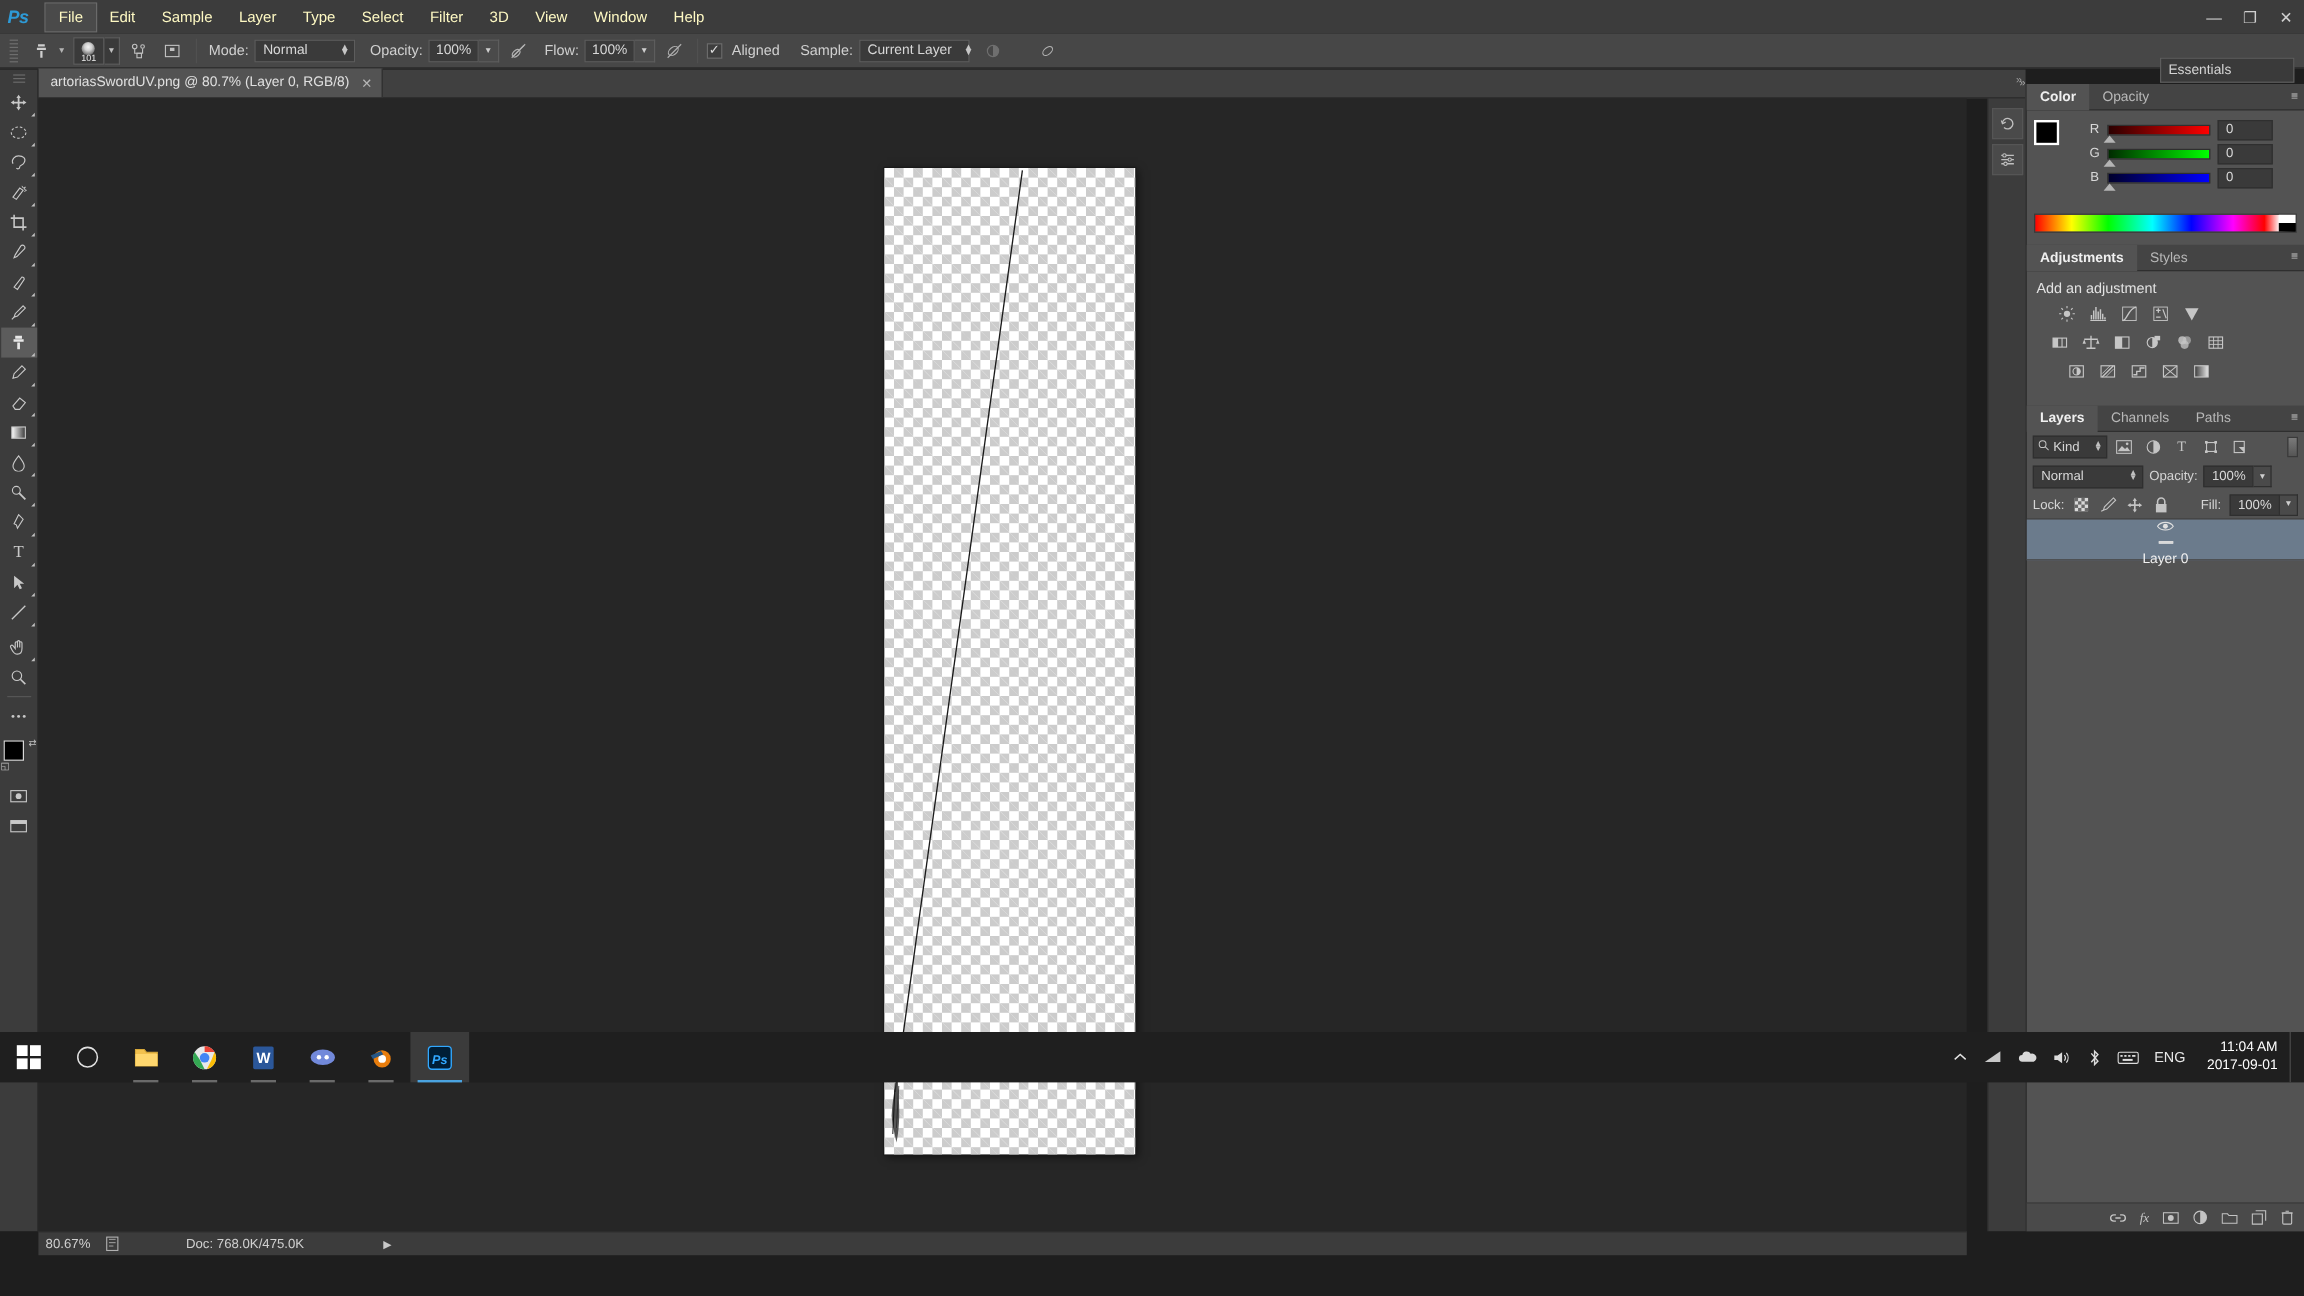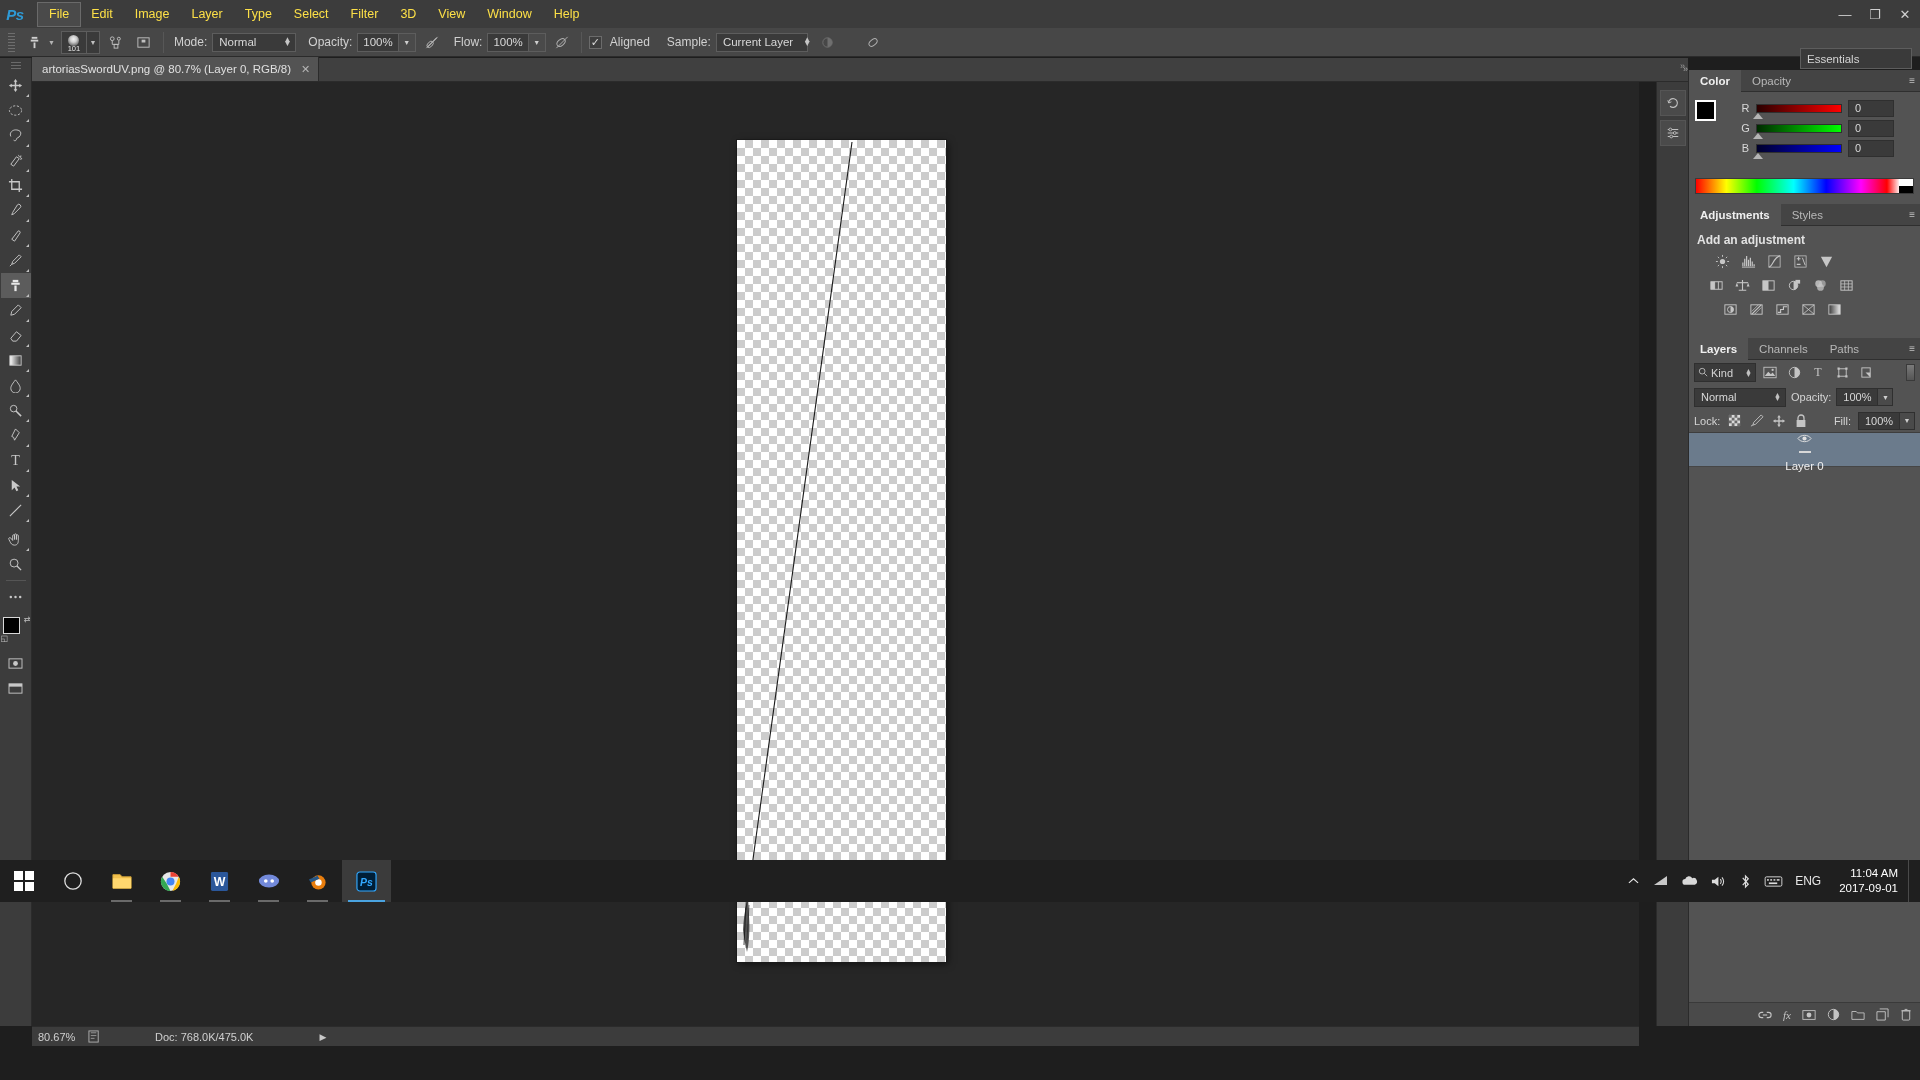--- a/index.html
+++ b/index.html
@@ -17,21 +17,21 @@
     position: absolute; top: 0; left: 0; width: 1920px; height: 28px;
     background: #3c3c3c; display: flex; align-items: center;
   }
   .ps-logo {
     width: 30px; height: 28px; display: flex; align-items: center; justify-content: center;
     color: #2e9ad6; font-size: 15px; font-weight: bold; font-style: italic;
     letter-spacing: -0.5px;
   }
   .menubar { display: flex; align-items: center; height: 28px; margin-left: 8px; }
   .menu-item {
-    padding: 4px 11px; font-size: 12.5px; color: #fde047; line-height: 15px;
+    padding: 4px 11px; font-size: 12.5px; color: #fef9c3; line-height: 15px;
     cursor: default; white-space: nowrap;
   }
   .menu-item.active { background: #4a4a4a; outline: 1px solid #6a6a6a; }
   .win-controls {
     position: absolute; right: 0; top: 0; height: 28px; display: flex;
   }
   .win-btn {
     width: 30px; height: 28px; display: flex; align-items: center; justify-content: center;
     color: #d0d0d0; font-size: 13px; cursor: default;
   }
@@ -232,21 +232,21 @@
       #ff0000 0%, #ffff00 14%, #00ff00 28%, #00ffff 45%,
       #0000ff 60%, #ff00ff 76%, #ff0000 88%, #ffffff 94%, #000000 100%);
     position: relative;
   }
   .spectrum::after {
     content:''; position:absolute; right:0; top:0; width: 14px; height: 100%;
     background: linear-gradient(to bottom, #ffffff 0 50%, #000000 50% 100%);
   }
 
   
-  .adj-title { font-size: 12px; color: #e2e2e2; font-weight: bold; padding: 7px 0 5px 8px; }
+  .adj-title { font-size: 12px; color: #e2e2e2; font-weight: normal; padding: 7px 0 5px 8px; }
   .adj-grid { padding: 0 8px; }
   .adj-row { display: flex; gap: 4px; margin-bottom: 5px; }
   .adj-btn {
     width: 22px; height: 19px; display: flex; align-items: center; justify-content: center;
     color: #c6c6c6;
   }
 
   
   .layers-toolbar {
     display: flex; align-items: center; height: 25px; padding: 0 5px; gap: 4px;
@@ -343,21 +343,21 @@
 </head>
 <body>
 
 <div class="app">
 
   <div class="titlebar">
     <div class="ps-logo">Ps</div>
     <div class="menubar">
       <div class="menu-item active">File</div>
       <div class="menu-item">Edit</div>
-      <div class="menu-item">Image</div>
+      <div class="menu-item">Sample</div>
       <div class="menu-item">Layer</div>
       <div class="menu-item">Type</div>
       <div class="menu-item">Select</div>
       <div class="menu-item">Filter</div>
       <div class="menu-item">3D</div>
       <div class="menu-item">View</div>
       <div class="menu-item">Window</div>
       <div class="menu-item">Help</div>
     </div>
     <div class="win-controls">

